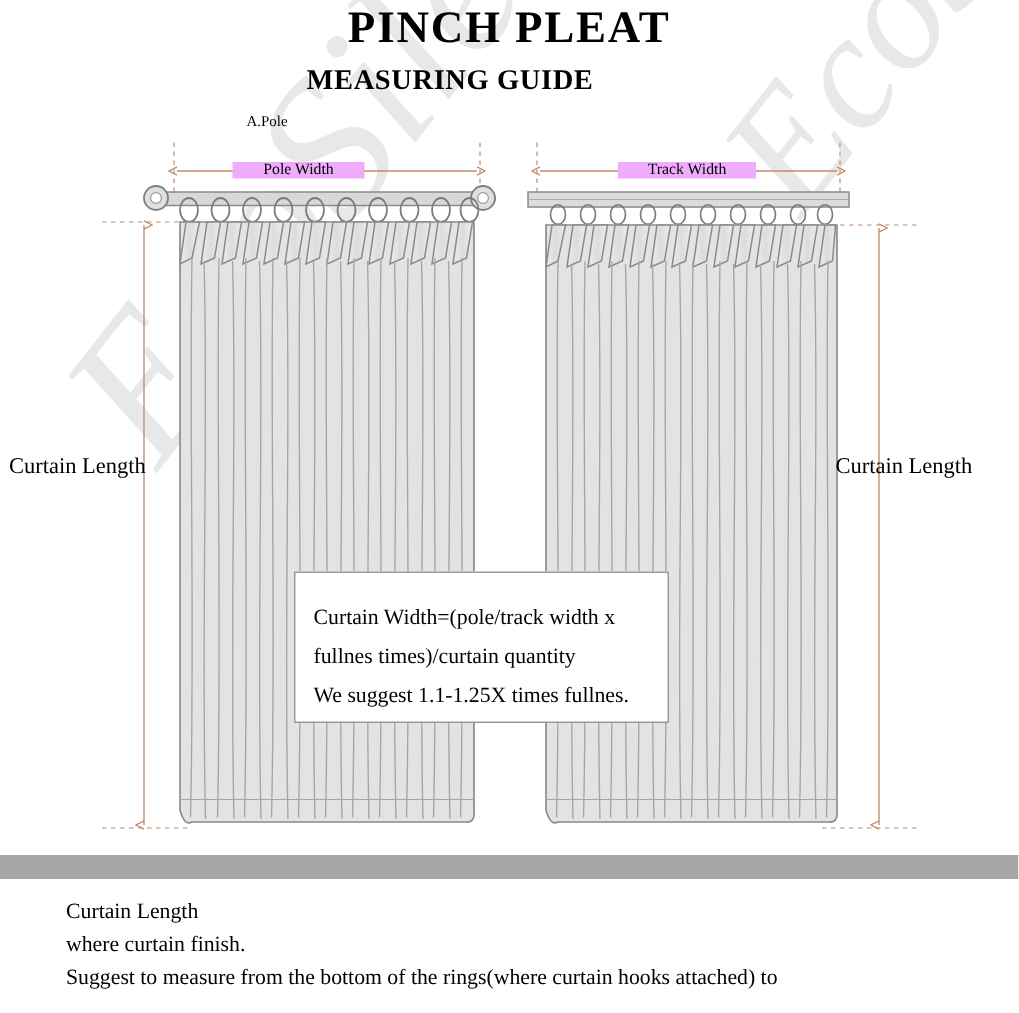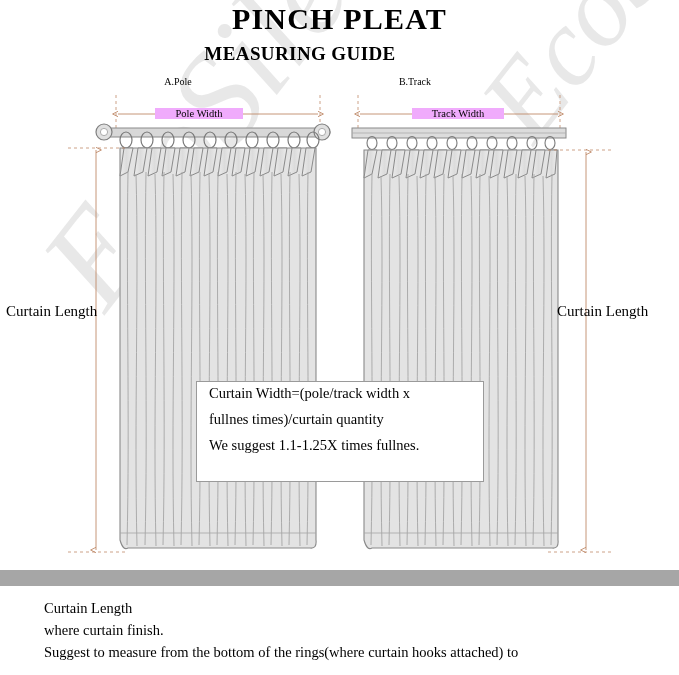--- a/index.html
+++ b/index.html
@@ -68,25 +68,25 @@
     font-size: 15px;
     white-space: nowrap;
   }
   #len-left { left: 6px; top: 303px; }
   #len-right { left: 557px; top: 303px; }
 
   
   .callout {
     position: absolute;
     left: 196px; top: 381px;
-    width: 288px; height: 101px;
+    width: 250px; height: 101px;
     background: #ffffff;
     border: 1px solid #9a9a9a;
     box-sizing: border-box;
-    padding: 1px 12px 0 12px;
+    padding: 20px 12px 0 12px;
   }
   .callout p {
     margin: 0 0 5px 0;
     font-size: 14.5px;
     line-height: 1.45;
   }
 
   
   .footer {
     position: absolute;
@@ -131,21 +131,20 @@
 
 <div class="stage">
 
   <div class="watermark" id="wm1">EcoSile</div>
   <div class="watermark" id="wm2">EcoSile</div>
 
   <div class="title">PINCH PLEAT</div>
   <div class="subtitle">MEASURING GUIDE</div>
 
   <div class="panel-caption" id="cap-a">A.Pole</div>
-  <div class="panel-caption" id="cap-b">B.Track</div>
 
   <svg width="679" height="580" viewBox="0 0 679 580" style="position:absolute;left:0;top:0;">
     <defs>
 
       <linearGradient id="fold" x1="0" y1="0" x2="1" y2="0">
         <stop offset="0%" stop-color="#ececec"></stop>
         <stop offset="50%" stop-color="#dcdcdc"></stop>
         <stop offset="100%" stop-color="#ececec"></stop>
       </linearGradient>
       <marker id="arrL" markerWidth="8" markerHeight="8" refX="7" refY="4" orient="auto">

